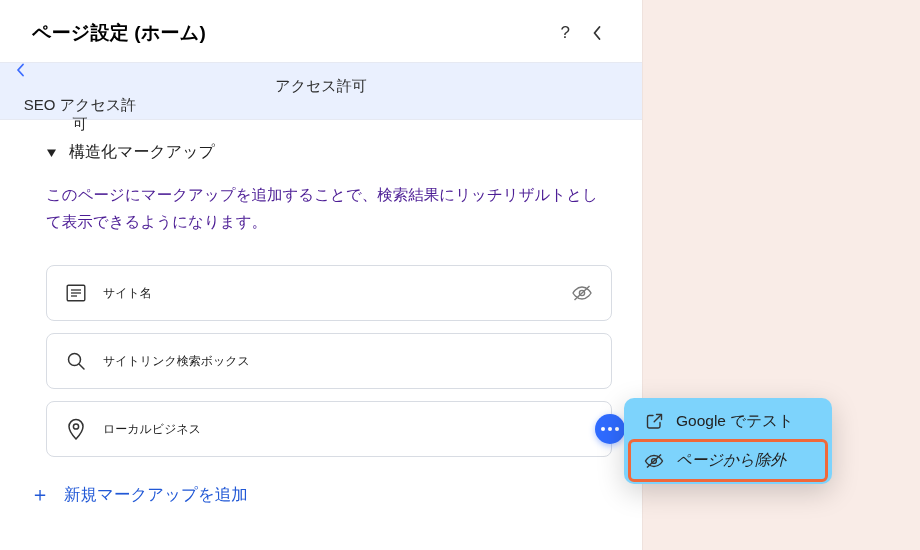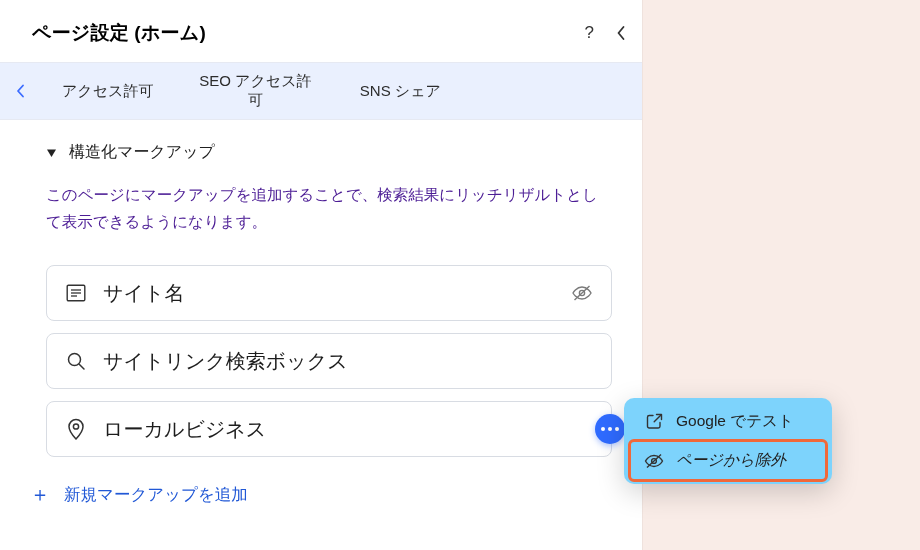--- a/index.html
+++ b/index.html
@@ -15,21 +15,21 @@
     background: #fff;
     width: 642px;
     height: 550px;
     position: relative;
     box-shadow: 0 0 0 1px rgba(0,0,0,0.04);
   }
   .header {
     display: flex;
     align-items: center;
     justify-content: space-between;
-    padding: 20px 16px 16px 32px;
+    padding: 20px 40px 16px 32px;
   }
   .header h1 {
     font-size: 19px;
     font-weight: 700;
     color: #000;
     letter-spacing: 0.2px;
   }
   .header-actions {
     display: flex;
     align-items: center;
@@ -37,20 +37,21 @@
     color: #333;
   }
   .help { font-size: 17px; color:#333; }
   .tabs {
     display: flex;
     align-items: stretch;
     height: 58px;
     background: #eaf0fe;
     border-top: 1px solid #e6e9f2;
     border-bottom: 1px solid #e6e9f2;
+    flex-direction: column;
   }
   .tab-scroll-left {
     width: 40px;
     display: flex;
     align-items: center;
     justify-content: center;
     color: #3b6bff;
   }
   .tab {
     flex: 0 0 auto;
@@ -101,21 +102,21 @@
     border-radius: 8px;
     height: 56px;
     padding: 0 18px 0 18px;
     display: flex;
     align-items: center;
     gap: 16px;
     position: relative;
     cursor: pointer;
   }
   .markup-item .label {
-    font-size: 20px;
+    font-size: 12px;
     color: #1d1d1d;
   }
   .markup-item .icon-slot {
     width: 22px;
     display: flex;
     justify-content: center;
     color: #353535;
   }
   .markup-item .trail {
     margin-left: auto;
@@ -201,21 +202,20 @@
   </div>
 
   <div class="tabs">
     <div class="tab-scroll-left">
       <svg width="9" height="14" viewBox="0 0 9 14">
           <path d="M7 1.5 2 7l5 5.5" stroke="#3b6bff" stroke-width="1.8" fill="none" stroke-linecap="round" stroke-linejoin="round"></path>
         </svg>
     </div>
     <div class="tab">アクセス許可</div>
     <div class="tab basic">SEO アクセス許可</div>
-    <div class="tab">SNS シェア</div>
   </div>
 
   <div class="section">
     <div class="section-title">
       <span>
         <svg width="11" height="10" viewBox="0 0 11 10">
             <path d="M1 1.5h9L5.5 9 1 1.5Z" fill="#222"></path>
           </svg>
       </span>
       <span>構造化マークアップ</span>

